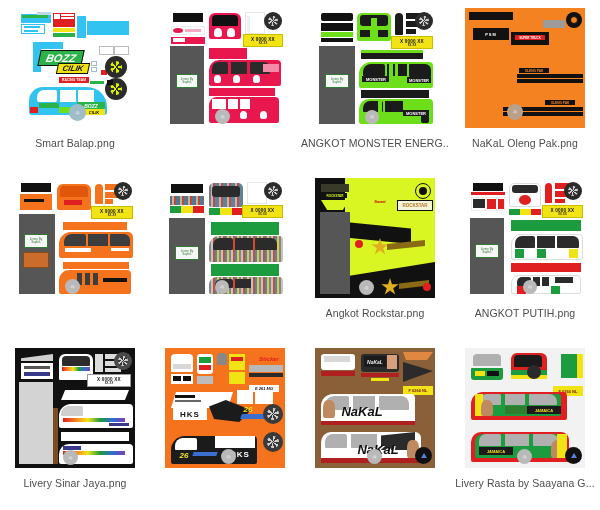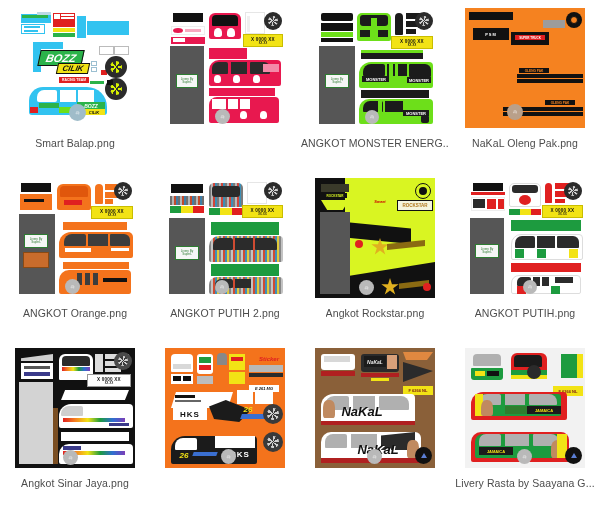--- a/index.html
+++ b/index.html
@@ -309,21 +309,20 @@
 
         <div class="pc" style="left:48px;top:84px;width:66px;height:7px;background:#f4731c;"></div>
         <div class="pc" style="left:44px;top:92px;width:72px;height:24px;background:#f4731c;border-radius:10px 4px 2px 2px;"></div>
         <div class="pc" style="left:62px;top:95px;width:5px;height:12px;background:#3d3d3d;"></div>
         <div class="pc" style="left:70px;top:95px;width:5px;height:12px;background:#3d3d3d;"></div>
         <div class="pc" style="left:78px;top:95px;width:5px;height:12px;background:#3d3d3d;"></div>
         <div class="pc" style="left:88px;top:100px;width:24px;height:4px;background:#111;"></div>
         <div class="pc badge" style="left:50px;top:101px;width:15px;height:15px;">♾</div>
       </div>
     </div>
-    <div class="caption">ANGKOT Orange.png</div>
   </div>
 
   <div class="tile">
     <div class="thumb-wrap">
       <div class="thumb sheet" style="background:#fff;">
         <div class="pc" style="left:6px;top:6px;width:32px;height:9px;background:#111;"></div>
         <div class="pc" style="left:5px;top:18px;width:34px;height:9px;background:repeating-linear-gradient(90deg,#6f6f6f 0 2px,#b5b5b5 2px 4px,#c24a2b 4px 6px,#3f7fa8 6px 8px);"></div>
         <div class="pc" style="left:5px;top:28px;width:11px;height:7px;background:#1d9b3f;"></div>
         <div class="pc" style="left:16px;top:28px;width:12px;height:7px;background:#f2e315;"></div>
         <div class="pc" style="left:28px;top:28px;width:11px;height:7px;background:#e02020;"></div>
@@ -351,21 +350,20 @@
         <div class="pc" style="left:70px;top:60px;width:18px;height:12px;background:#2b2b2b;"></div>
         <div class="pc" style="left:90px;top:60px;width:22px;height:12px;background:#2b2b2b;border-radius:1px 6px 1px 1px;"></div>
 
         <div class="pc" style="left:46px;top:86px;width:68px;height:12px;background:#1d9b3f;"></div>
         <div class="pc" style="left:44px;top:99px;width:74px;height:17px;background:repeating-linear-gradient(90deg,#868686 0 2px,#c3c3c3 2px 4px,#cf4b32 4px 6px,#3f8fb8 6px 8px,#e0c93c 8px 10px);border-radius:8px 4px 2px 2px;"></div>
         <div class="pc" style="left:50px;top:101px;width:18px;height:9px;background:#2b2b2b;border-radius:6px 2px 1px 1px;"></div>
         <div class="pc" style="left:70px;top:101px;width:16px;height:9px;background:#2b2b2b;"></div>
         <div class="pc badge" style="left:50px;top:102px;width:14px;height:14px;">♾</div>
       </div>
     </div>
-    <div class="caption">ANGKOT PUTIH 2.png</div>
   </div>
 
   <div class="tile">
     <div class="thumb-wrap">
       <div class="thumb sheet" style="background:#111;">
         <div class="pc" style="left:30px;top:0;width:90px;height:120px;background:#d9f522;"></div>
         <div class="pc" style="left:30px;top:44px;width:66px;height:22px;background:#111;
              clip-path:polygon(0 0,100% 30%,100% 100%,0 70%);"></div>
         <div class="pc" style="left:30px;top:84px;width:90px;height:36px;background:#111;
              clip-path:polygon(0 40%,100% 0,100% 100%,0 100%);"></div>
@@ -486,21 +484,21 @@
         <div class="pc" style="left:48px;top:70px;width:62px;height:4px;background:linear-gradient(90deg,#e02020,#f58220,#f2e315,#1d9b3f,#2f6fd0,#7b3fb8);"></div>
         <div class="pc" style="left:94px;top:75px;width:20px;height:3px;background:#3a3a8a;"></div>
 
         <div class="pc" style="left:46px;top:84px;width:68px;height:9px;background:#fff;"></div>
         <div class="pc" style="left:44px;top:96px;width:74px;height:20px;background:#fff;border-radius:10px 4px 2px 2px;"></div>
         <div class="pc" style="left:48px;top:103px;width:62px;height:4px;background:linear-gradient(90deg,#e02020,#f58220,#f2e315,#1d9b3f,#2f6fd0,#7b3fb8);"></div>
         <div class="pc" style="left:48px;top:98px;width:18px;height:4px;background:#3a3a8a;"></div>
         <div class="pc badge" style="left:48px;top:102px;width:15px;height:15px;">♾</div>
       </div>
     </div>
-    <div class="caption">Angkot Sinar Jaya.png</div>
+    <div class="caption">Livery Sinar Jaya.png</div>
   </div>
 
   <div class="tile">
     <div class="thumb-wrap">
       <div class="thumb sheet" style="background:#f4731c;">
         <div class="pc" style="left:6px;top:6px;width:22px;height:18px;background:#fff;border-radius:4px 4px 1px 1px;"></div>
         <div class="pc" style="left:8px;top:16px;width:18px;height:5px;background:#d8d8d8;"></div>
         <div class="pc" style="left:6px;top:26px;width:22px;height:10px;background:#fff;"></div>
         <div class="pc" style="left:8px;top:28px;width:8px;height:5px;background:#111;"></div>
         <div class="pc" style="left:18px;top:28px;width:8px;height:5px;background:#111;"></div>

